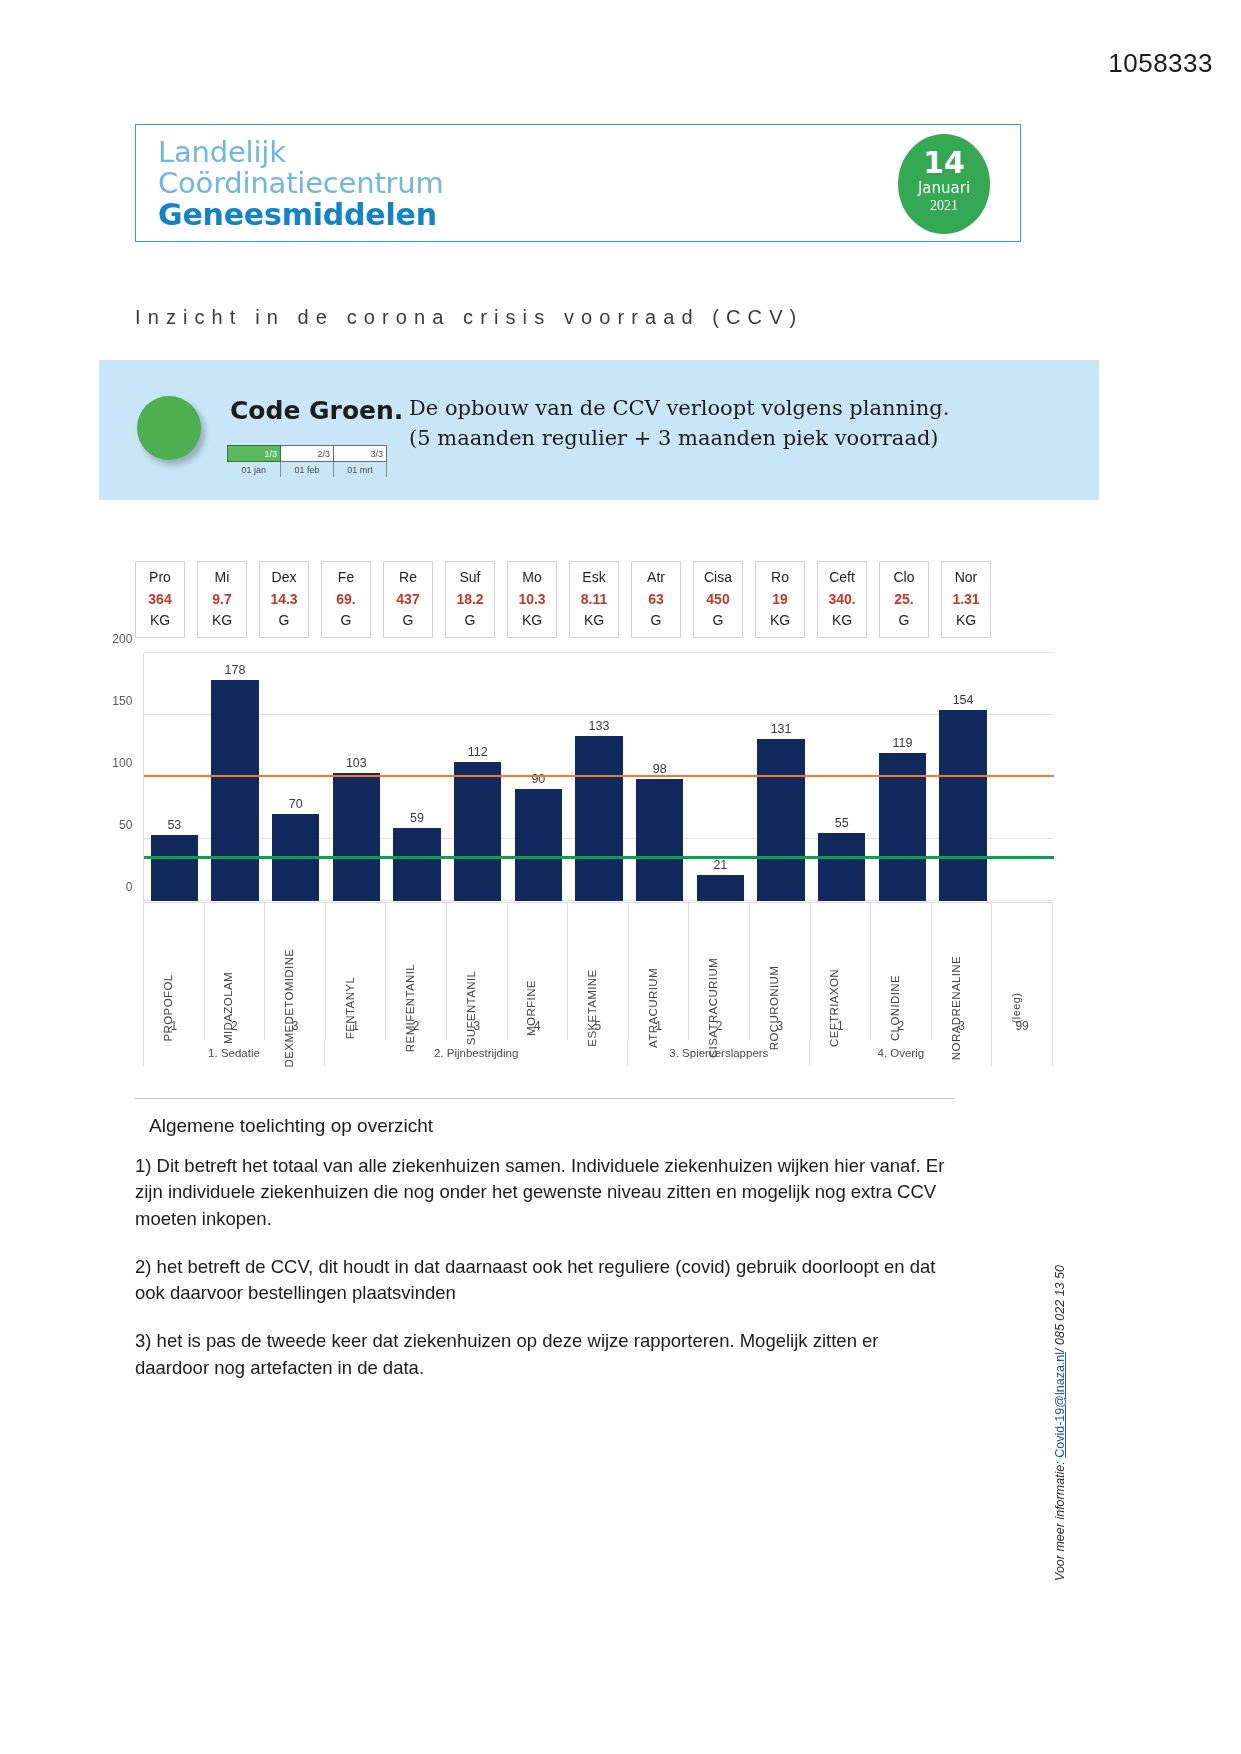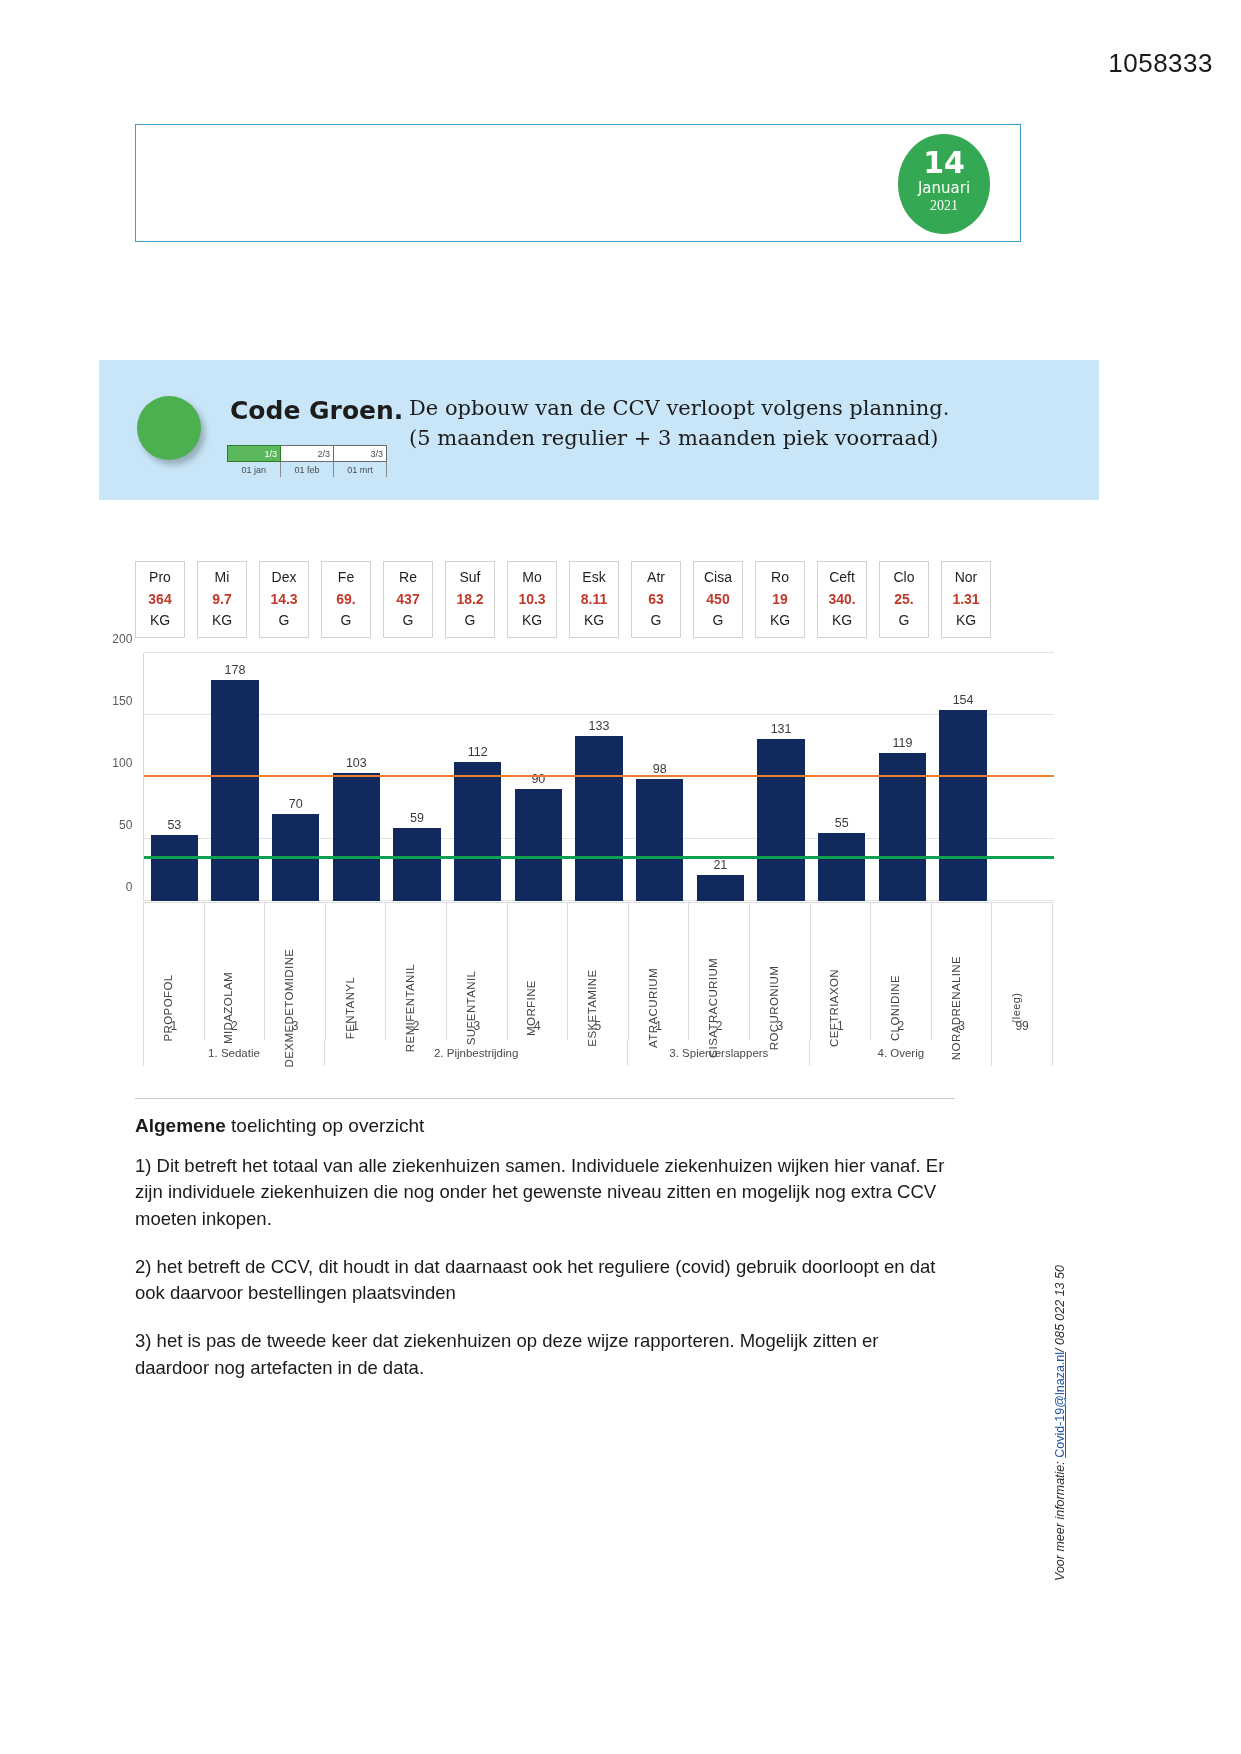--- a/index.html
+++ b/index.html
@@ -392,21 +392,21 @@
     width: 100%;
     height: 1px;
     background: #c9c9c9;
     margin-bottom: 16px;
   }
   .notes-head {
     font-size: 19px;
     color: #1b1b1b;
     margin-bottom: 16px;
   }
-  .notes-head b { font-weight: bold; }
+  .notes-head b { font-weight: normal; margin-left: 14px; }
   .notes p {
     font-size: 18.5px;
     line-height: 1.42;
     color: #1b1b1b;
     margin: 0 0 22px 0;
   }
 
   
   .vert-note {
     position: absolute;
@@ -433,27 +433,33 @@
   .vert-note .vital { font-style: italic; }
 </style>
 </head>
 <body>
 
 <div class="page-id">1058333</div>
 
 <div class="sheet">
 
   <div class="logo-box">
+    <div class="logo-text">
+      <span class="logo-l1">Landelijk</span>
+      <span class="logo-l2">Coördinatiecentrum</span>
+      <span class="logo-l3">Geneesmiddelen</span>
+    </div>
     <div class="date-badge">
       <span class="d-day">14</span>
       <span class="d-month">Januari</span>
       <span class="d-year">2021</span>
     </div>
   </div>
 
+  <div class="doc-subtitle">Inzicht in de corona crisis voorraad (CCV)</div>
 
   <div class="code-banner">
     <div class="code-circle"></div>
     <div class="code-label">Code Groen.</div>
     <div class="code-desc">
       <span>De opbouw van de CCV verloopt volgens planning.</span>
       <span>(5 maanden regulier + 3 maanden piek voorraad)</span>
     </div>
     <table class="mini-timeline">
       <tbody>

